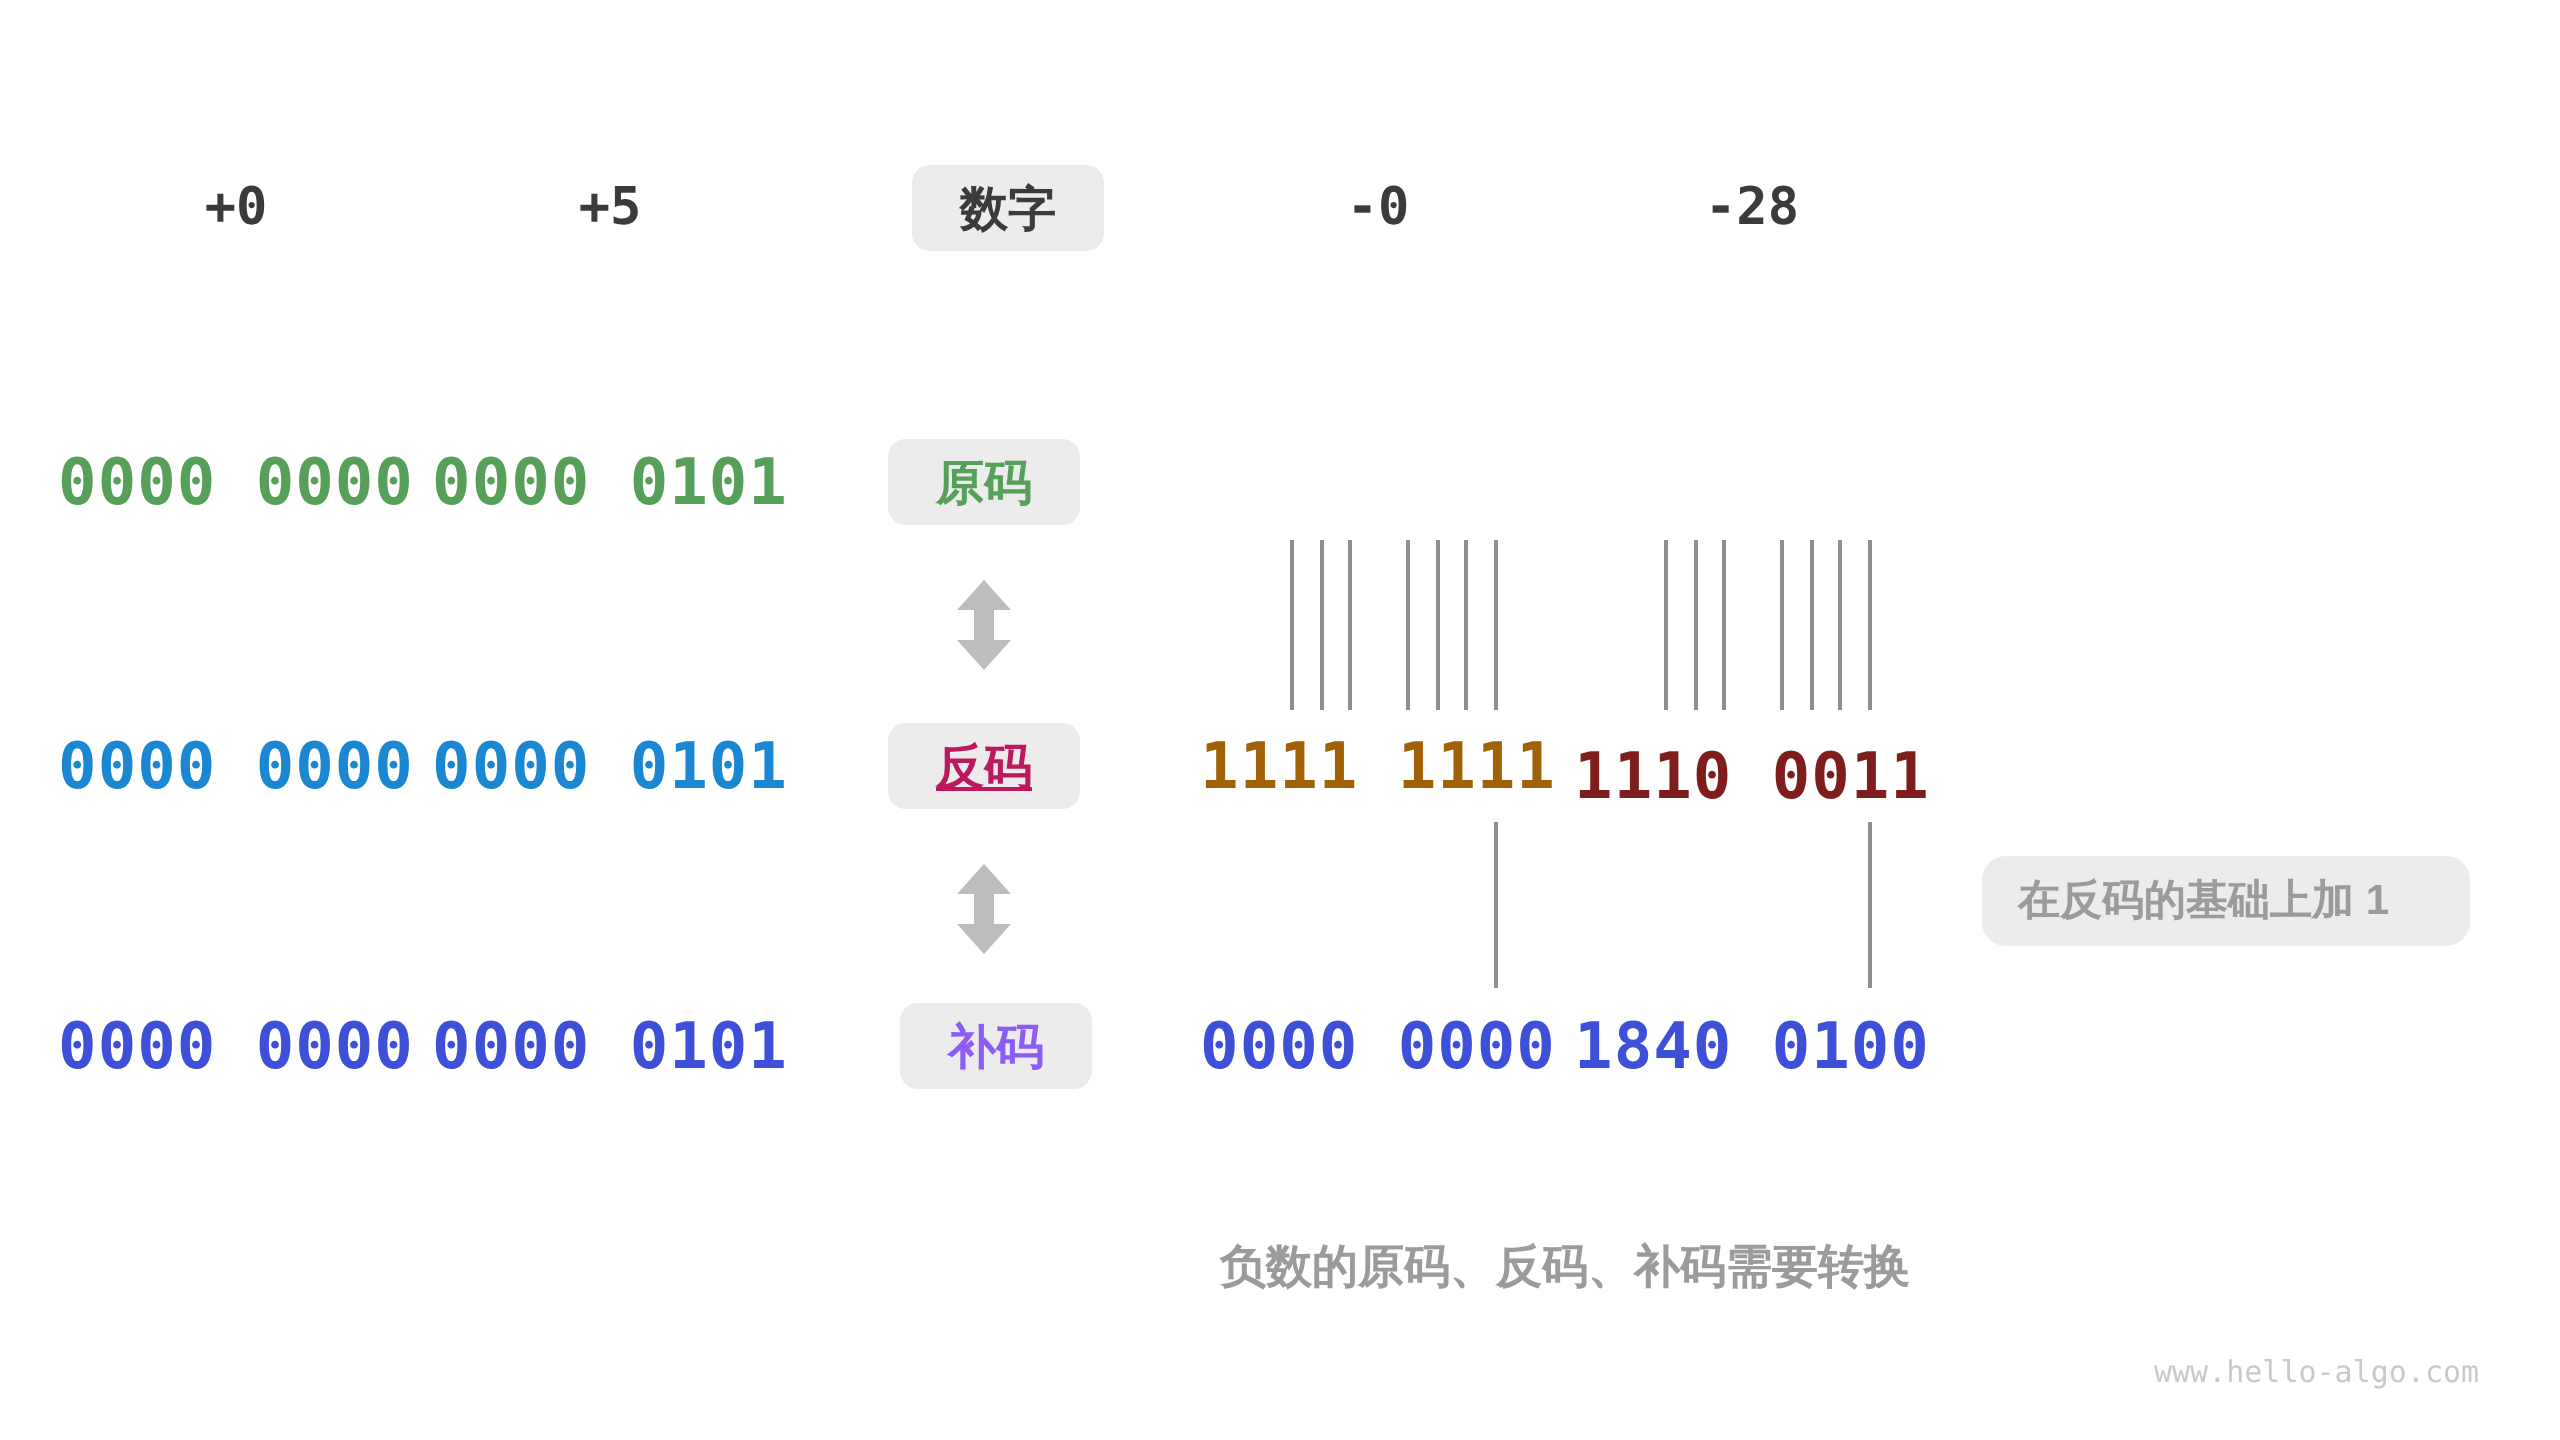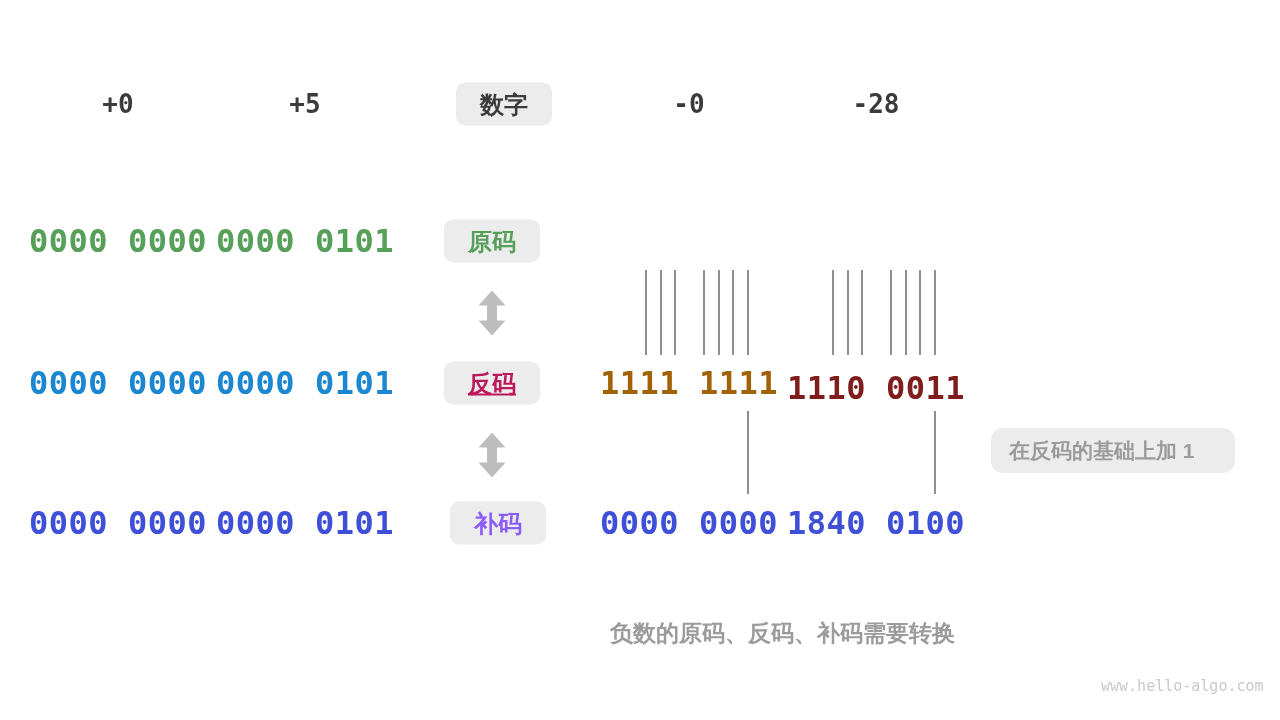--- a/index.html
+++ b/index.html
@@ -61,21 +61,20 @@
     font-weight:bold;
     font-size:23px;
     white-space:nowrap;
   }
   .watermark{
     position:absolute;
     font-family:"DejaVu Sans Mono", monospace;
     font-size:15px;
     color:#C9C9C9;
     white-space:nowrap;
-    margin-left:24px;
   }
   .arrow{position:absolute;transform:translate(-50%,-50%);}
 </style>
 </head>
 <body>
 
 <div class="canvas">
 
   <div class="abs num" style="left:118px;top:104px;">+0</div>
   <div class="abs num" style="left:305px;top:104px;">+5</div>

